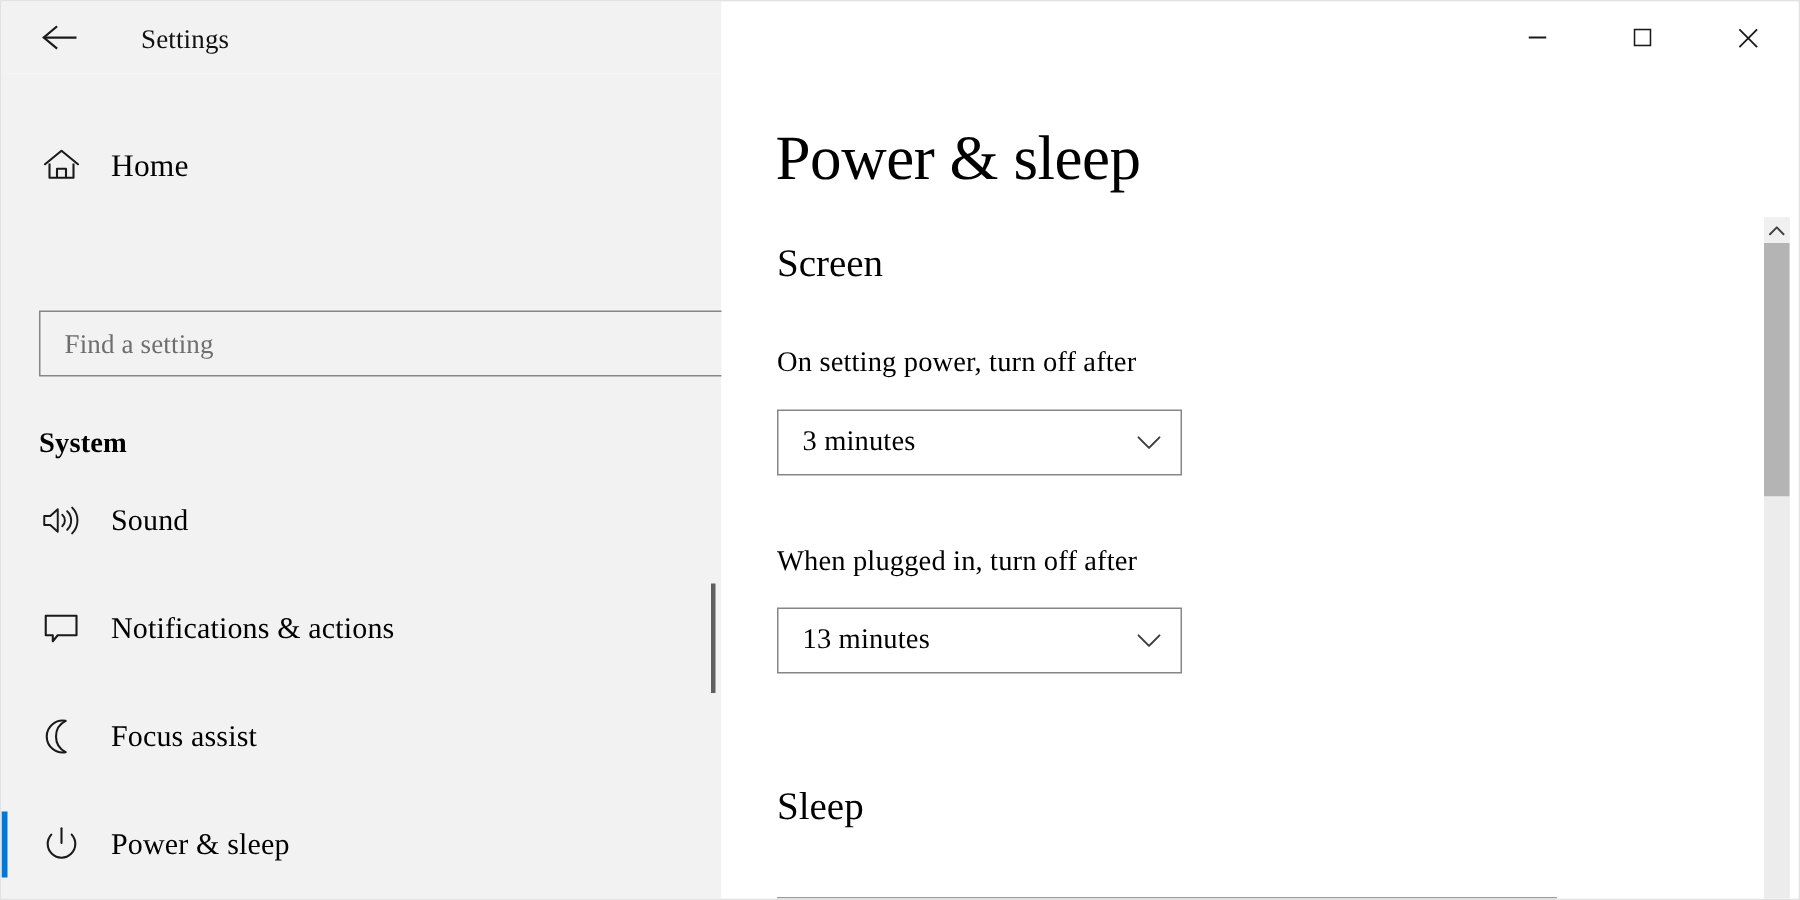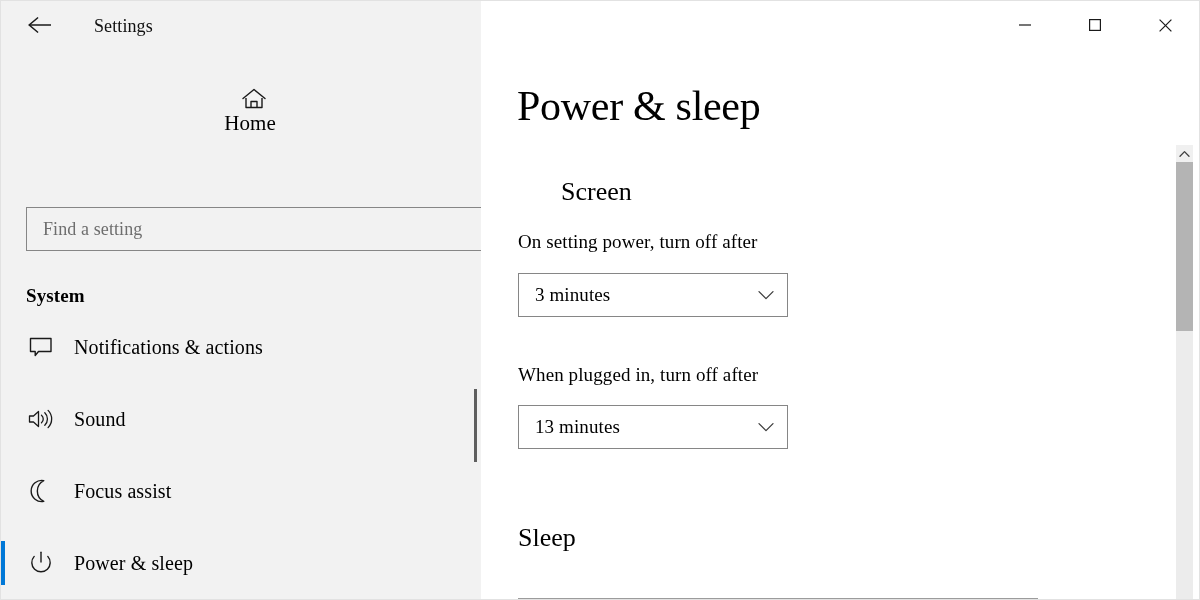--- a/index.html
+++ b/index.html
@@ -97,21 +97,20 @@
   }
   .nav-home {
     position: absolute;
     left: 0;
     top: 38px;
     width: 480px;
     height: 46px;
     display: flex;
     align-items: center;
     cursor: pointer;
-    flex-direction: column;
   }
   .nav-home .nav-icon {
     width: 30px;
     margin-left: 25px;
     display: flex;
     align-items: center;
     justify-content: center;
   }
   .nav-home .nav-label {
     margin-left: 18px;
@@ -231,21 +230,21 @@
   }
   .section-heading {
     position: absolute;
     left: 37px;
     font-size: 26px;
     font-weight: 400;
     color: #000000;
     letter-spacing: 0px;
     white-space: nowrap;
   }
-  .section-screen  { top: 128px; margin-left: 43px; }
+  .section-screen  { top: 112px; }
   .section-sleep   { top: 474px; text-align: right; }
 
   .field-label {
     position: absolute;
     left: 37px;
     font-size: 19px;
     color: #000000;
     letter-spacing: 0.1px;
     white-space: nowrap;
   }
@@ -386,47 +385,47 @@
         <svg width="20" height="20" viewBox="0 0 20 20">
           <circle cx="8.2" cy="8.2" r="5.6" fill="none" stroke="#4a4a4a" stroke-width="1.3"></circle>
           <line x1="12.4" y1="12.4" x2="18" y2="18.4" stroke="#4a4a4a" stroke-width="1.3" stroke-linecap="round"></line>
         </svg>
       </span>
     </div>
 
     <div class="group-header">System</div>
 
     <div class="nav-list">
-
-      <div class="nav-item">
-        <span class="sel-bar"></span>
-        <span class="nav-icon">
-          <svg width="26" height="24" viewBox="0 0 26 24">
-            <path d="M2.5 3.5 L23 3.5 L23 16.5 L10.5 16.5 L7.2 20.5 L7.2 16.5 L2.5 16.5 Z" fill="none" stroke="#1a1a1a" stroke-width="1.4" stroke-linejoin="round"></path>
-          </svg>
-        </span>
-        <span class="nav-label">Notifications &amp; actions</span>
-      </div>
 
       <div class="nav-item">
         <span class="sel-bar"></span>
         <span class="nav-icon">
           <svg width="28" height="24" viewBox="0 0 28 24">
             <path d="M2.5 9 L6.5 9 L11.5 4.5 L11.5 19.5 L6.5 15 L2.5 15 Z" fill="none" stroke="#1a1a1a" stroke-width="1.3" stroke-linejoin="round"></path>
             <path d="M14.5 8.2 A5 5 0 0 1 14.5 15.8" fill="none" stroke="#1a1a1a" stroke-width="1.3" stroke-linecap="round"></path>
             <path d="M17.8 5.8 A8.6 8.6 0 0 1 17.8 18.2" fill="none" stroke="#1a1a1a" stroke-width="1.3" stroke-linecap="round"></path>
             <path d="M21.1 3.4 A12.2 12.2 0 0 1 21.1 20.6" fill="none" stroke="#1a1a1a" stroke-width="1.3" stroke-linecap="round"></path>
           </svg>
         </span>
         <span class="nav-label">Sound</span>
       </div>
 
       <div class="nav-item">
         <span class="sel-bar"></span>
         <span class="nav-icon">
+          <svg width="26" height="24" viewBox="0 0 26 24">
+            <path d="M2.5 3.5 L23 3.5 L23 16.5 L10.5 16.5 L7.2 20.5 L7.2 16.5 L2.5 16.5 Z" fill="none" stroke="#1a1a1a" stroke-width="1.4" stroke-linejoin="round"></path>
+          </svg>
+        </span>
+        <span class="nav-label">Notifications &amp; actions</span>
+      </div>
+
+      <div class="nav-item">
+        <span class="sel-bar"></span>
+        <span class="nav-icon">
           <svg width="26" height="26" viewBox="0 0 26 26">
             <path d="M15.8 2.6 A10.6 10.6 0 1 0 15.8 23.4 A11.6 11.6 0 0 1 15.8 2.6 Z" fill="none" stroke="#1a1a1a" stroke-width="1.4" stroke-linejoin="round"></path>
           </svg>
         </span>
         <span class="nav-label">Focus assist</span>
       </div>
 
       <div class="nav-item selected">
         <span class="sel-bar"></span>
         <span class="nav-icon">

